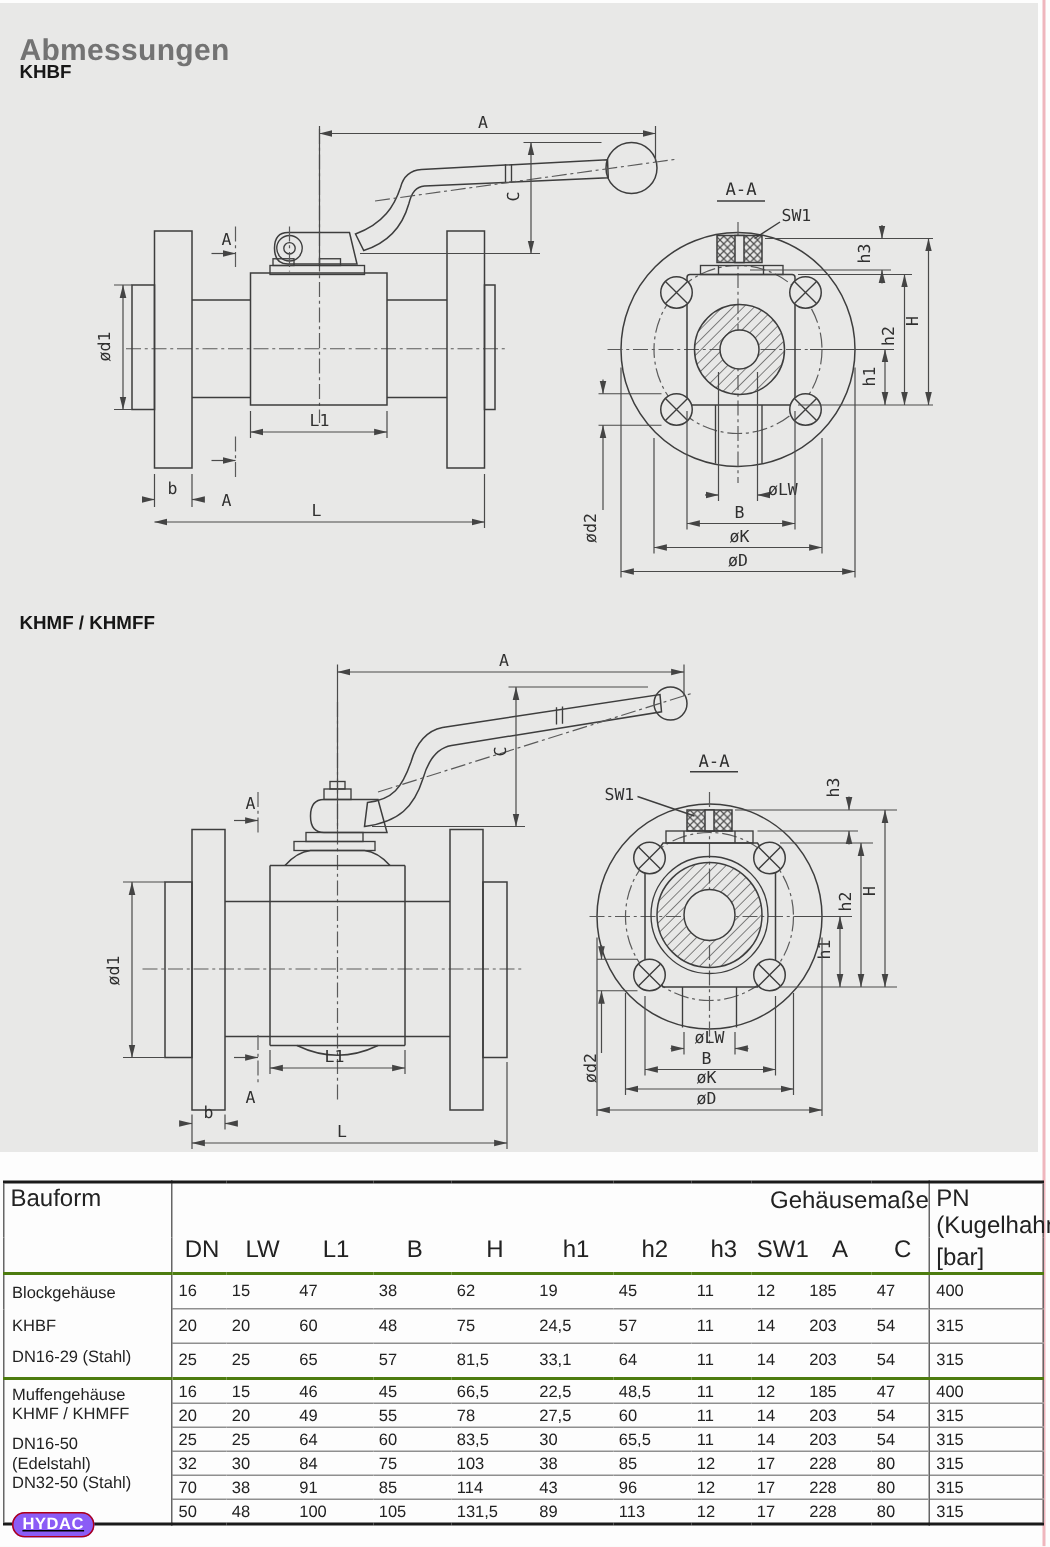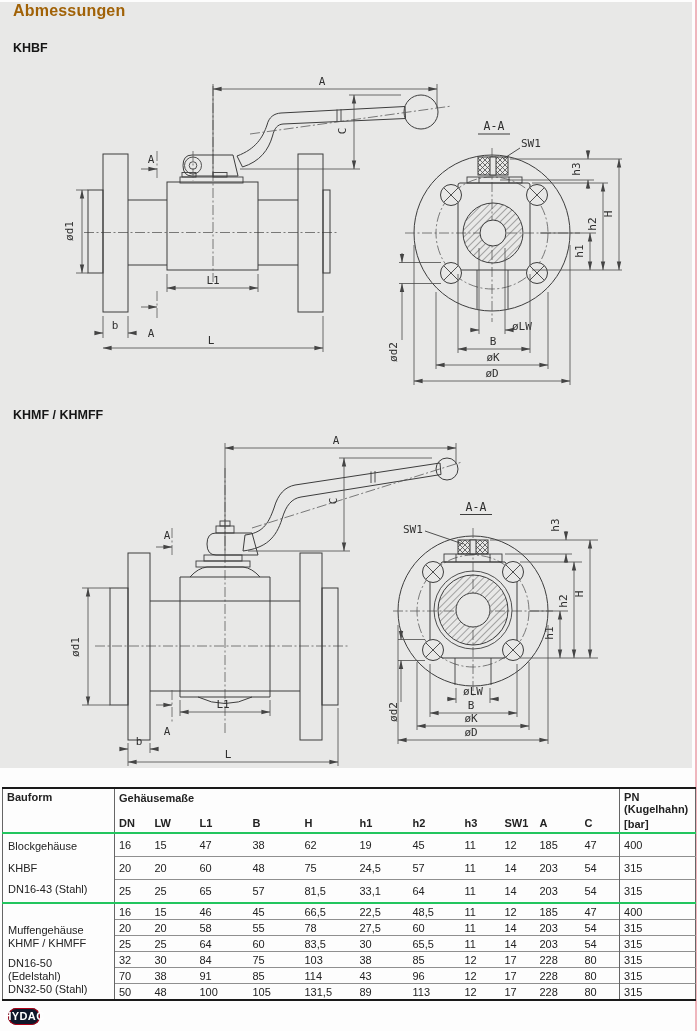--- a/index.html
+++ b/index.html
@@ -1,50 +1,50 @@
 <!DOCTYPE html>
 <html><head>
 <meta charset="utf-8">
 <style>
   html,body{margin:0;padding:0;background:#fff;}
   #page{position:relative;width:700px;height:1031px;background:#fdfdfd;font-family:"Liberation Sans",sans-serif;overflow:hidden;}
   #gray-area{position:absolute;left:0;top:2px;width:692px;height:766px;background:#e8e8e7;}
   #edge-line{position:absolute;top:0;left:695px;width:2px;height:1031px;background:#efb6bd;}
-  .doc-title{position:absolute;left:13px;top:2px;font-size:16px;font-weight:bold;color:#a16207;letter-spacing:0.2px;}
+  .doc-title{position:absolute;left:13px;top:23px;font-size:20px;font-weight:bold;color:#737373;letter-spacing:0.2px;}
   .sec-label{position:absolute;left:13px;font-size:12.5px;font-weight:bold;color:#161616;}
   #sec1{top:41px;} #sec2{top:408px;}
   svg{position:absolute;left:0;}
   svg text{font-family:"DejaVu Sans Mono","Liberation Mono",monospace;font-size:11px;fill:#303030;}
   svg text.big{font-size:11.5px;}
   .geo{stroke:#3d3d3d;stroke-width:1;fill:none;}
   .geo2{stroke:#3d3d3d;stroke-width:0.9;fill:none;}
   .cl{stroke:#5a5a5a;stroke-width:0.8;fill:none;stroke-dasharray:10 2.5 2 2.5;}
   .dim{stroke:#4a4a4a;stroke-width:0.8;fill:none;}
   .fillbg{fill:#e8e8e7;}
   
   #tbl-wrap{position:absolute;left:2px;top:787px;width:693px;}
   table.dim-table{border-collapse:collapse;table-layout:fixed;width:693px;font-size:11px;color:#222;}
   table.dim-table{border-left:1px solid #666;border-right:1px solid #666;border-top:2px solid #1a1a1a;border-bottom:2px solid #1a1a1a;}
   .dim-table thead{border-bottom:2px solid #1a1a1a;}
-  .dim-table th{font-weight:bold;text-align:left;vertical-align:top;padding:2px 0 0 4px;font-size:11px;}
-  .dim-table th.c-geh{text-align:left;vertical-align:top;padding-top:3px;}
+  .dim-table th{font-weight:normal;text-align:left;vertical-align:top;padding:2px 0 0 4px;font-size:16px;}
+  .dim-table th.c-geh{text-align:right;vertical-align:top;padding-top:3px;}
   .dim-table tr.hrow1{height:29px;} .dim-table tr.hrow2{height:16px;}
-  .dim-table tr.hrow2 th{padding-top:0;}
+  .dim-table tr.hrow2 th{padding-top:0;text-align:center;}
   .dim-table .vr{border-right:1px solid #666;}
   .dim-table .vl{border-left:1px solid #666;}
   .dim-table tbody td{border-top:1px solid #8f8f8f;padding:0 0 0 4px;vertical-align:middle;}
-  .dim-table tbody tr.group-start td{border-top:2px solid #22c55e;}
+  .dim-table tbody tr.group-start td{border-top:2px solid #4d7c0f;}
   .dim-table tbody tr.g1 td{height:22px;}
   .dim-table tbody tr.g2 td{height:15px;}
   .dim-table td.bauform{vertical-align:top;padding:2px 0 0 5px;line-height:21.5px;}
-  .dim-table td.bauform.glab2{line-height:13px;padding-top:20px;}
+  .dim-table td.bauform.glab2{line-height:13px;padding-top:4px;}
   .dim-table td.bauform div.spacer{height:7px;}
   
-  #logo{position:absolute;left:8px;top:1008px;width:32px;height:17px;background:#0f172a;border-radius:9px;
-        display:flex;align-items:center;justify-content:center;box-shadow:inset 0 0 0 1px #b00016;}
+  #logo{position:absolute;left:8px;top:1008px;width:55px;height:17px;background:#8b5cf6;border-radius:9px;
+        display:flex;align-items:center;justify-content:center;box-shadow:inset 0 0 0 1px #b00016;text-decoration:underline;}
   #logo span{color:#fff;font-weight:bold;font-size:11px;letter-spacing:0.4px;line-height:1;}
 </style>
 </head>
 <body>
 
 <div id="page">
   <div id="gray-area"></div>
   <div id="edge-line"></div>
 
   <div class="doc-title">Abmessungen</div>
@@ -346,21 +346,21 @@
           <th>SW1</th>
           <th>A</th>
           <th>C</th>
         </tr>
       </thead>
       <tbody>
           <tr class="group-start g1">
             <td rowspan="3" class="bauform vr">
               <div>Blockgehäuse</div>
               <div>KHBF</div>
-              <div>DN16-43 (Stahl)</div>
+              <div>DN16-29 (Stahl)</div>
             </td>
             <td>16</td>
             <td>15</td>
             <td>47</td>
             <td>38</td>
             <td>62</td>
             <td>19</td>
             <td>45</td>
             <td>11</td>
             <td>12</td>
@@ -414,21 +414,21 @@
             <td>48,5</td>
             <td>11</td>
             <td>12</td>
             <td>185</td>
             <td>47</td>
             <td class="vl">400</td>
           </tr>
           <tr class="g2">
             <td>20</td>
             <td>20</td>
-            <td>58</td>
+            <td>49</td>
             <td>55</td>
             <td>78</td>
             <td>27,5</td>
             <td>60</td>
             <td>11</td>
             <td>14</td>
             <td>203</td>
             <td>54</td>
             <td class="vl">315</td>
           </tr>

